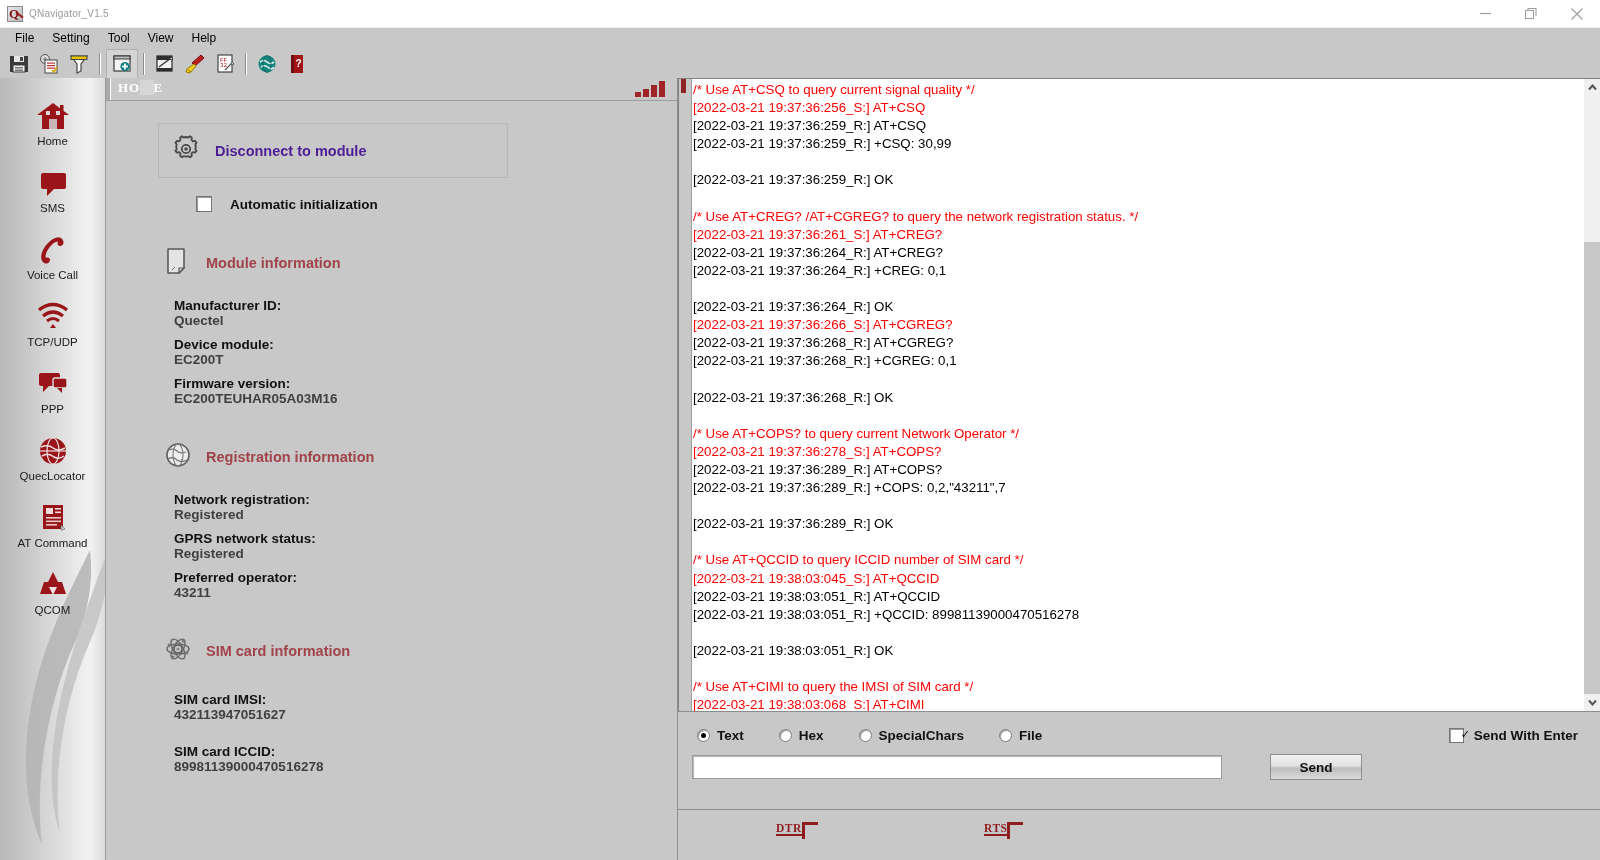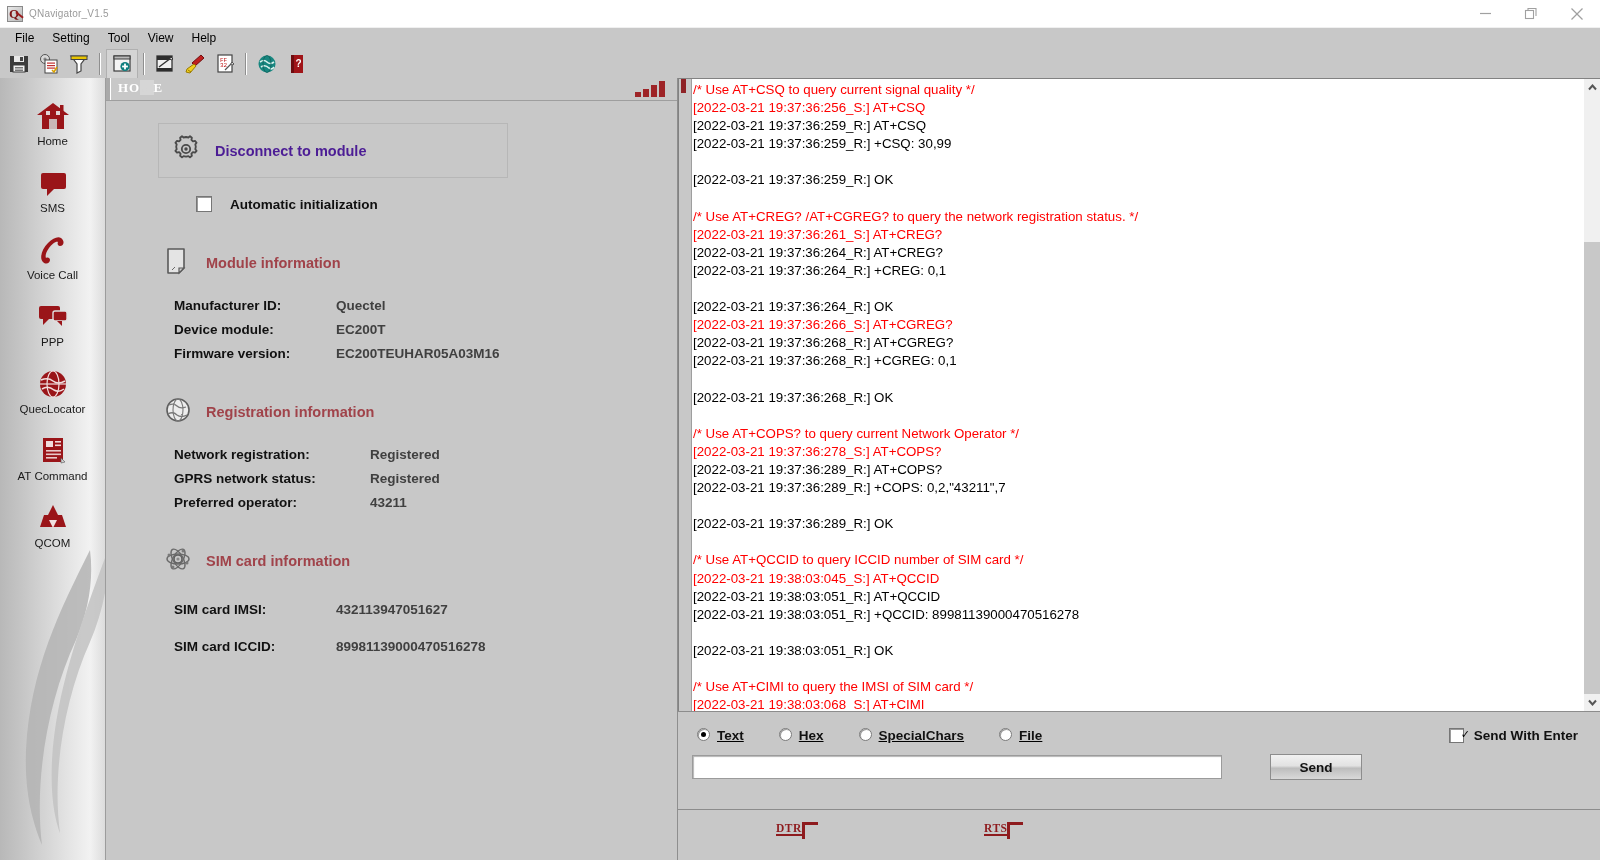--- a/index.html
+++ b/index.html
@@ -57,42 +57,42 @@
   .content{padding:22px 0 0 52px;}
   .discbox{width:350px;height:55px;border:1px solid #b7b7b7;background:#c8c8c8;display:flex;align-items:center;box-sizing:border-box;padding-left:12px;}
   .disclabel{font:bold 14.5px "Liberation Sans",sans-serif;color:#4c1d95;margin-left:14px;}
   .autoinit{display:flex;align-items:center;margin:18px 0 0 20px;}
   .cbox{width:14px;height:14px;background:#ffffff;border:1px solid #767676;box-shadow:inset 1px 1px 0 #9a9a9a;}
   .autoinit span{font:bold 13.5px "Liberation Sans",sans-serif;color:#111;margin-left:18px;}
 
   .sechead{display:flex;align-items:center;margin:34px 8px 0 6px;}
   .sechead .t{font:bold 14.5px "Liberation Sans",sans-serif;color:#a0434a;margin-left:14px;}
   .kvlist{margin:18px 0 0 16px;}
-  .kv{display:flex;margin-bottom:9px;}
+  .kv{display:flex;margin-bottom:9px;flex-direction:column;}
   .kv .k{width:162px;font:bold 13.5px "Liberation Sans",sans-serif;color:#111;}
   .kv .v{font:bold 13.5px "Liberation Sans",sans-serif;color:#404040;}
   .kv.wide .k{width:196px;}
 
   
   .rightpanel{position:absolute;left:678px;top:0;width:922px;height:782px;background:#c8c8c8;}
   .logwrap{position:absolute;left:0;top:0;width:922px;height:632px;background:#ffffff;border-top:1px solid #828282;border-left:1px solid #828282;}
   .loggutter{position:absolute;left:0;top:0;width:12px;height:632px;background:#c8c8c8;border-right:1px solid #9e9e9e;}
   .loggutter .mark{position:absolute;left:2px;top:0px;width:5px;height:14px;background:#8f2327;}
   .logtext{position:absolute;left:14px;top:2px;right:20px;font:13.3px/18.1px "Liberation Sans",sans-serif;color:#000;white-space:pre;}
   .logtext .r{color:#ff0000;}
 
   .vscroll{position:absolute;right:0;top:0;width:17px;height:632px;background:#cdcdcd;}
   .vscroll .arw{width:17px;height:17px;display:flex;align-items:center;justify-content:center;background:#f0f0f0;}
   .vscroll .thumb{position:absolute;left:0;top:17px;width:17px;height:146px;background:#f0f0f0;}
   .vscroll .track{position:absolute;left:0;top:163px;width:17px;height:452px;background:#c8c8c8;}
   .vscroll .arwb{position:absolute;left:0;bottom:0;width:17px;height:17px;display:flex;align-items:center;justify-content:center;background:#f0f0f0;}
 
   .sendpanel{position:absolute;left:0;top:633px;width:922px;height:97px;background:#c8c8c8;border-top:1px solid #8c8c8c;}
   .radios{position:absolute;left:12px;top:16px;display:flex;align-items:center;gap:0;}
-  .radio{display:flex;align-items:flex-start;margin-right:28px;text-decoration:underline;}
+  .radio{display:flex;align-items:center;margin-right:28px;}
   .rdot{width:11px;height:11px;border-radius:50%;background:#fff;border:1px solid #7a7a7a;box-shadow:inset 1px 1px 0 #9a9a9a;position:relative;}
   .rdot.on::after{content:"";position:absolute;left:2.5px;top:2.5px;width:5px;height:5px;border-radius:50%;background:#000;}
   .radio span{font:bold 13.5px "Liberation Sans",sans-serif;color:#111;margin-left:7px;}
   .swe{position:absolute;right:22px;top:16px;display:flex;align-items:center;}
   .swe .cb{width:13px;height:13px;background:#fff;border:1px solid #767676;box-shadow:inset 1px 1px 0 #9a9a9a;position:relative;}
   .swe .cb .tick{position:absolute;left:1px;top:-1px;font:11px/13px "Liberation Sans",sans-serif;color:#000;}
   .swe span{font:bold 13.5px "Liberation Sans",sans-serif;color:#111;margin-left:10px;}
   .sendrow{position:absolute;left:14px;top:42px;display:flex;align-items:center;}
   .sendinput{width:530px;height:24px;background:#fff;border:1px solid #9b9b9b;box-shadow:inset 1px 1px 1px #b5b5b5;box-sizing:border-box;padding:0 4px;font:13px "Liberation Sans",sans-serif;outline:none;}
   .sendbtn{margin-left:48px;width:92px;height:26px;background:linear-gradient(to bottom,#f2f2f2 0%,#e2e2e2 45%,#bdbdbd 55%,#d9d9d9 100%);border:1px solid #8d8d8d;font:bold 13.5px "Liberation Sans",sans-serif;color:#111;cursor:pointer;}
@@ -259,20 +259,31 @@
 
         <div class="navitem">
           <div class="navicon">
             <svg width="34" height="30" viewBox="0 0 34 30">
               <path d="M25 3 C29 6 28 11 24 11 C22 11 21 9 22 7 C20 6 16 9 13 13 C10 17 9 21 10 23 C12 22 14 23 14 25 C14 28 10 30 7 27 C3 23 6 14 12 8 C17 3 22 1 25 3 Z" fill="#9a1519"></path>
             </svg>
           </div>
           <div class="navlabel">Voice Call</div>
         </div>
 
+        <div class="navitem">
+          <div class="navicon">
+            <svg width="34" height="30" viewBox="0 0 34 30">
+              <path d="M3 8 Q17 -3 31 8" fill="none" stroke="#9a1519" stroke-width="3.4"></path>
+              <path d="M7 14 Q17 6 27 14" fill="none" stroke="#9a1519" stroke-width="3.2"></path>
+              <path d="M11 19 Q17 14 23 19" fill="none" stroke="#9a1519" stroke-width="3"></path>
+              <polygon points="17,22 20,26 14,26" fill="#9a1519"></polygon>
+            </svg>
+          </div>
+          <div class="navlabel">TCP/UDP</div>
+        </div>
 
         <div class="navitem">
           <div class="navicon">
             <svg width="34" height="30" viewBox="0 0 34 30">
               <rect x="3" y="4" width="21" height="13" rx="2" fill="#9a1519"></rect>
               <polygon points="7,17 7,23 13,17" fill="#9a1519"></polygon>
               <rect x="17" y="9" width="14" height="10" rx="2" fill="#9a1519" stroke="#e0e0e0" stroke-width="1.4"></rect>
               <polygon points="26,19 26,24 21,19" fill="#9a1519"></polygon>
             </svg>
           </div>

